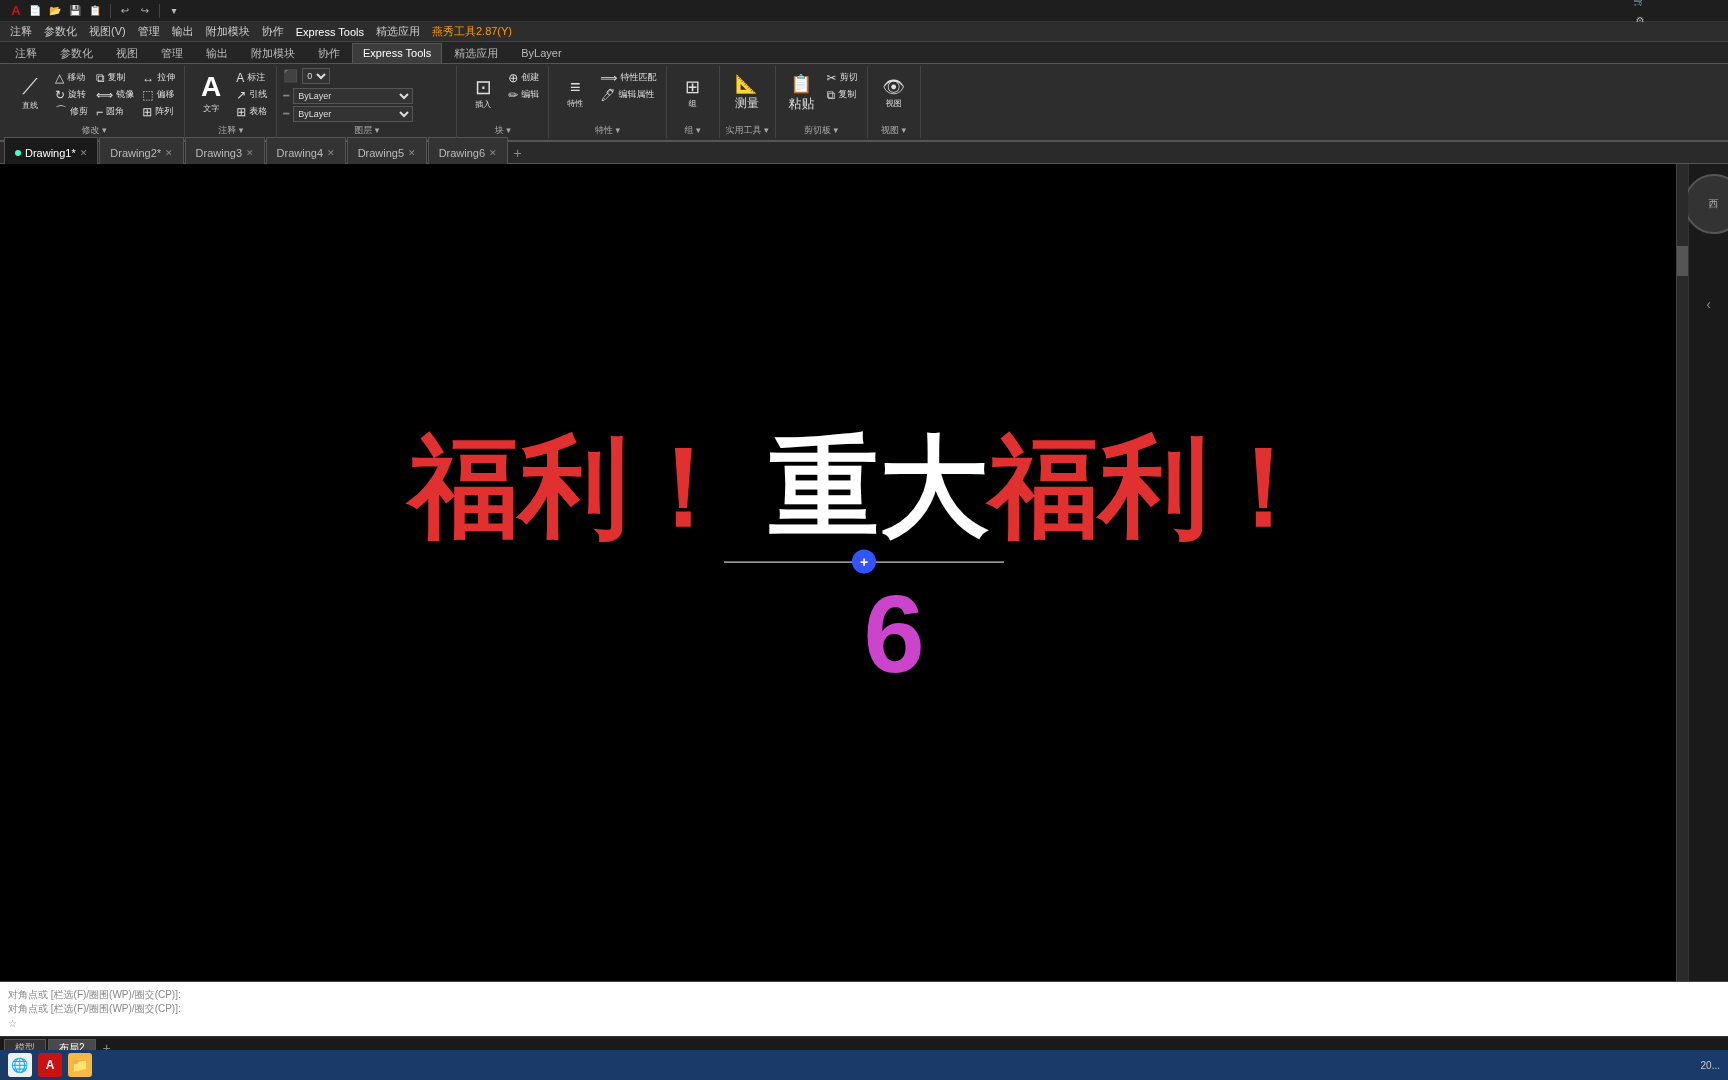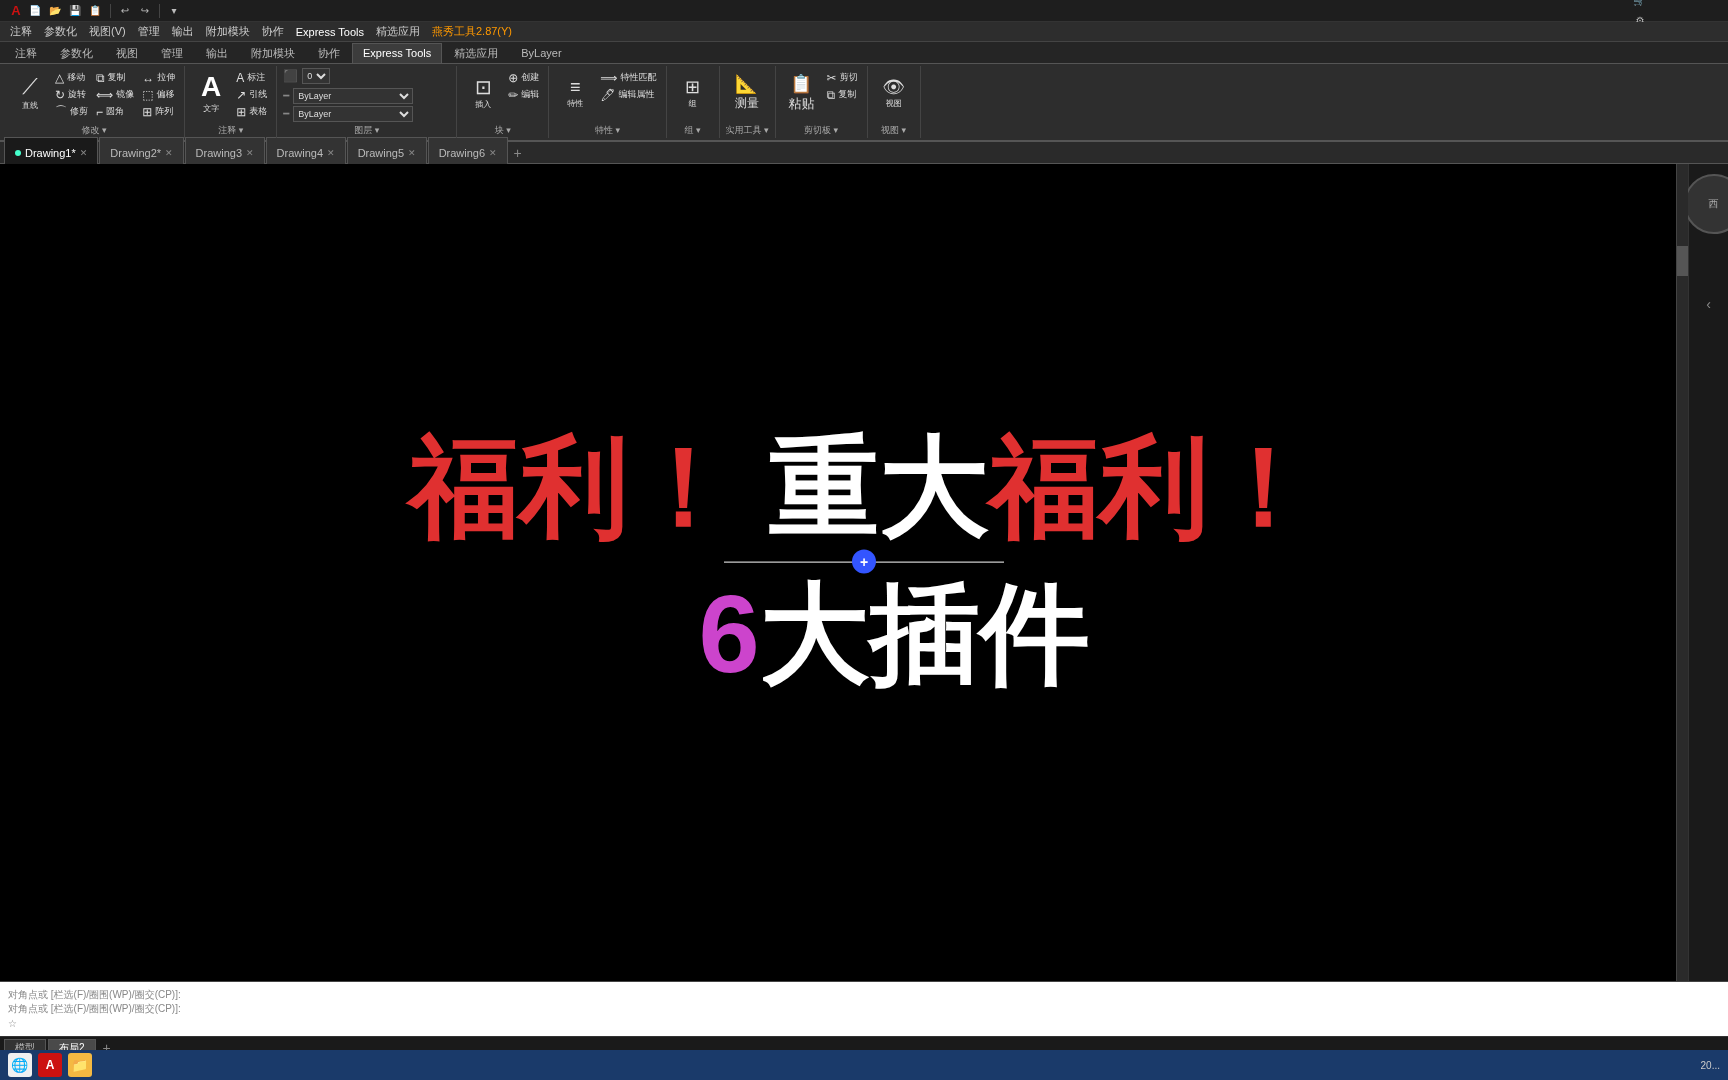--- a/index.html
+++ b/index.html
@@ -673,21 +673,20 @@
         </div>
 
         <div class="h-line-container">
           <div class="h-line"></div>
           <div class="cursor-dot"></div>
         </div>
 
         <div class="line2">
           <span style="display:inline-block;width:60px;"></span>
           <span class="text-purple">6</span>
-          <span class="text-white">大插件</span>
         </div>
       </div>
 
       <div id="right-panel">
         <div class="right-circle">
           <span>西</span>
         </div>
         <div class="right-arrow">‹</div>
       </div>
 

